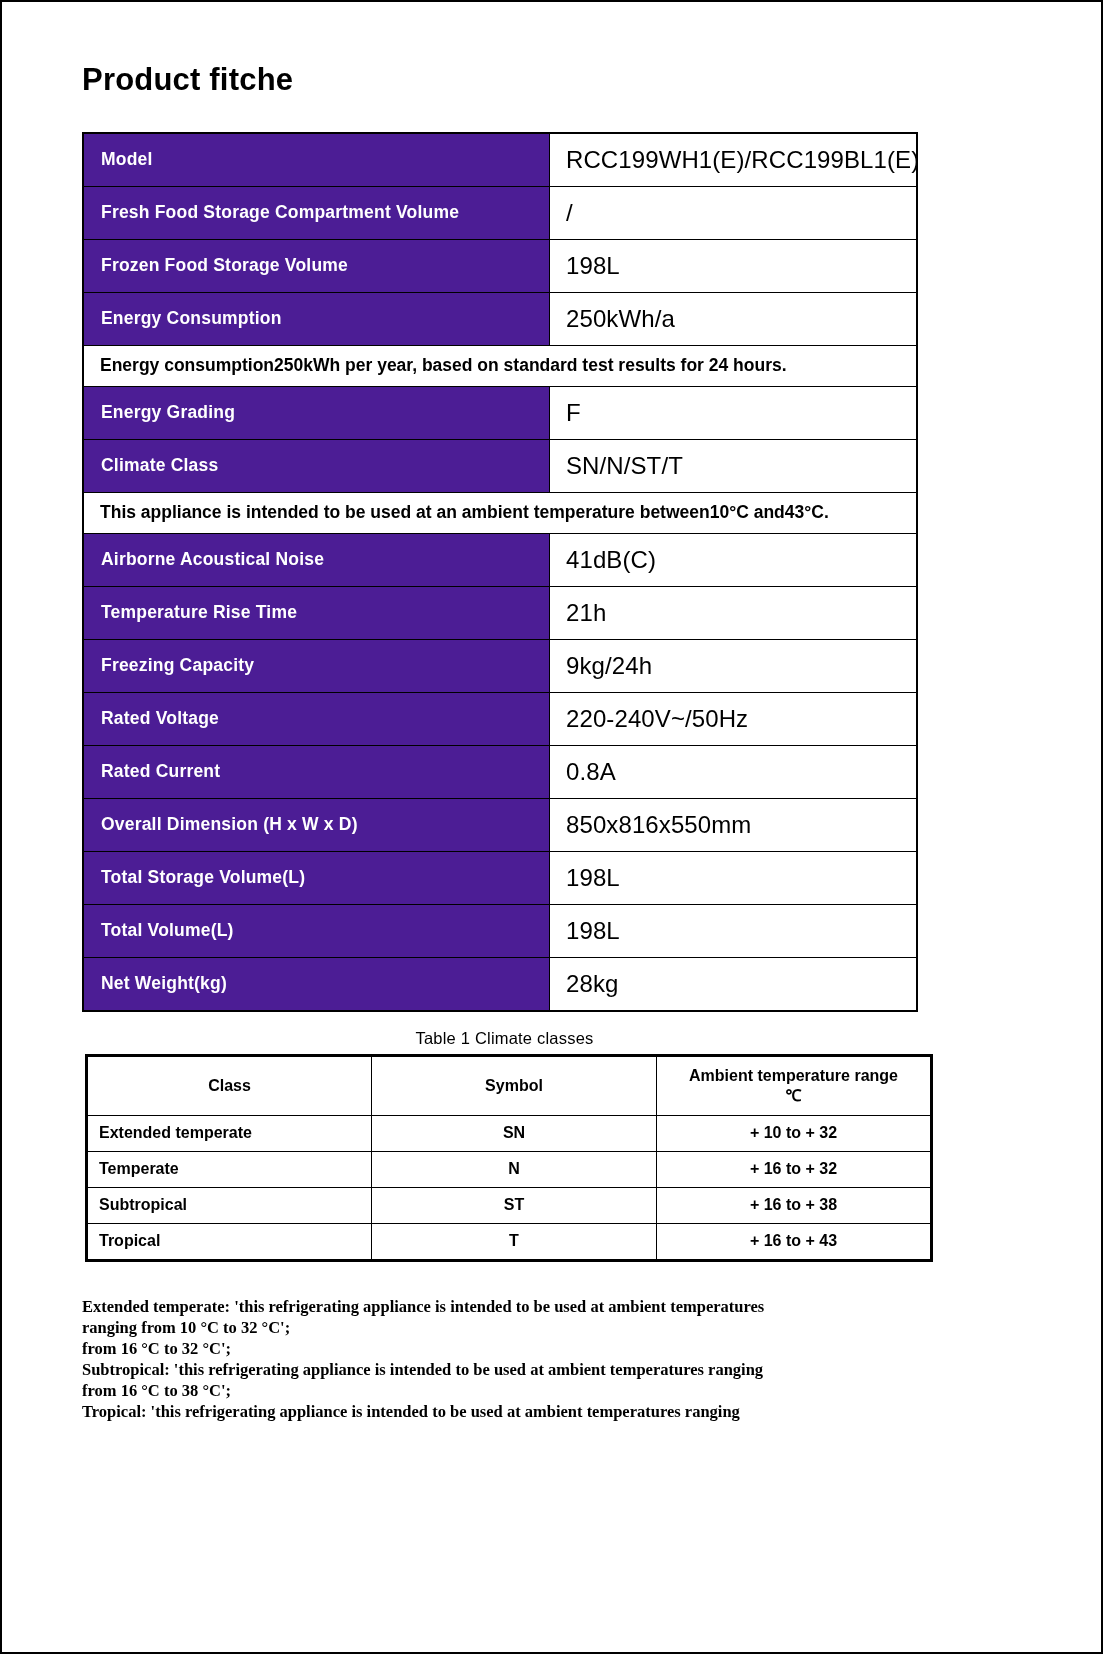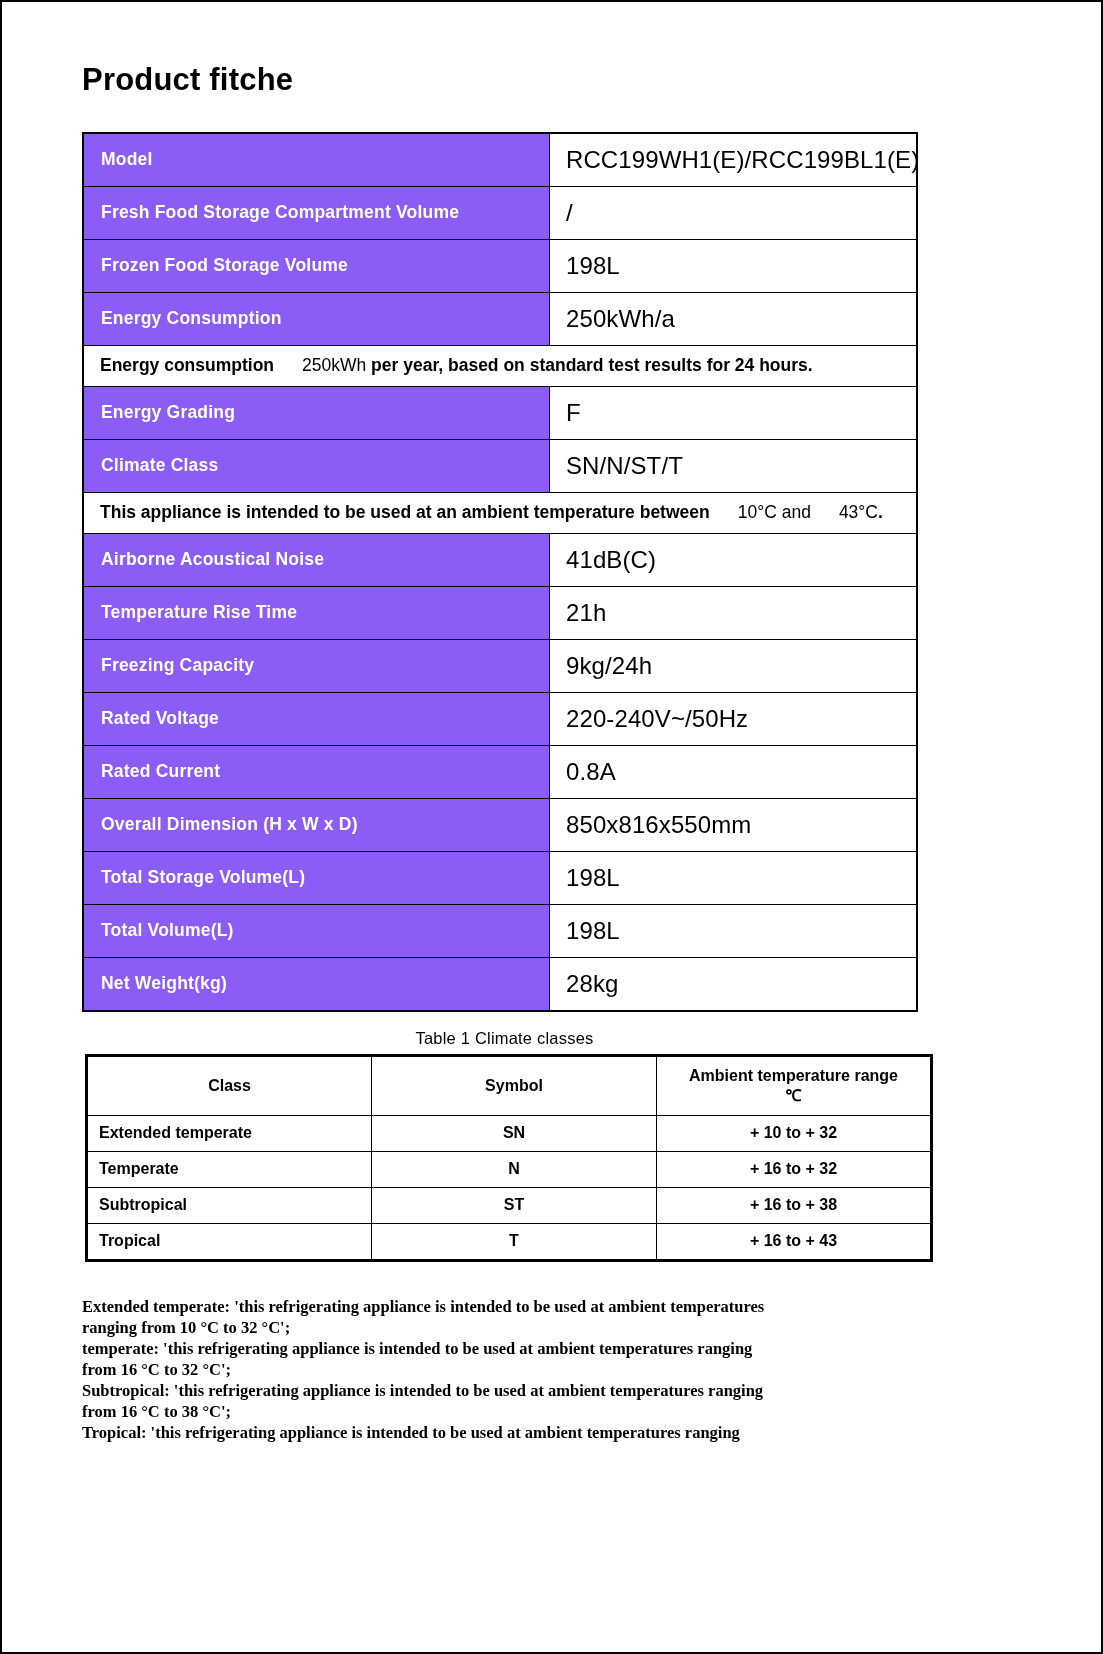--- a/index.html
+++ b/index.html
@@ -44,21 +44,21 @@
     width: 836px;
     table-layout: fixed;
     border: 2px solid #000;
   }
   .spec-table td {
     border: 1px solid #000;
     padding: 0;
     vertical-align: middle;
   }
   .label-cell {
-    background: #8b5cf6;
+    background: #4c1d95;
     color: #ffffff;
     font-size: 17.5px;
     font-weight: bold;
     width: 448px;
     height: 52px;
     padding: 0 0 0 17px !important;
     letter-spacing: 0.2px;
   }
   .value-cell {
     background: #ffffff;
@@ -73,22 +73,21 @@
     background: #ffffff;
     color: #000000;
     font-size: 17.5px;
     font-weight: bold;
     height: 40px;
     padding: 0 0 0 16px !important;
     letter-spacing: 0px;
     white-space: nowrap;
   }
   .note-cell .reg {
-    font-weight: normal;
-    margin-left: 28px;
+    font-weight: bold;
   }
 
   
   .table1-caption {
     text-align: center;
     font-size: 16.5px;
     font-weight: normal;
     margin: 17px 0 6px 0;
     width: 845px;
     letter-spacing: 0.2px;
@@ -260,21 +259,20 @@
           <td class="c-class">Tropical</td>
           <td class="c-symbol">T</td>
           <td class="c-range">+ 16  to + 43</td>
         </tr>
       </tbody>
     </table>
 
     <div class="footnotes">
       <p>Extended temperate: 'this refrigerating appliance is intended to be used at ambient temperatures</p>
       <p>ranging from 10 °C to 32 °C';</p>
-      <p>temperate: 'this refrigerating appliance is intended to be used at ambient temperatures ranging</p>
       <p>from 16 °C to 32 °C';</p>
       <p>Subtropical: 'this refrigerating appliance is intended to be used at ambient temperatures ranging</p>
       <p>from 16 °C to 38 °C';</p>
       <p>Tropical: 'this refrigerating appliance is intended to be used at ambient temperatures ranging</p>
     </div>
 
   </div>
 </div>
 
 </body></html>

